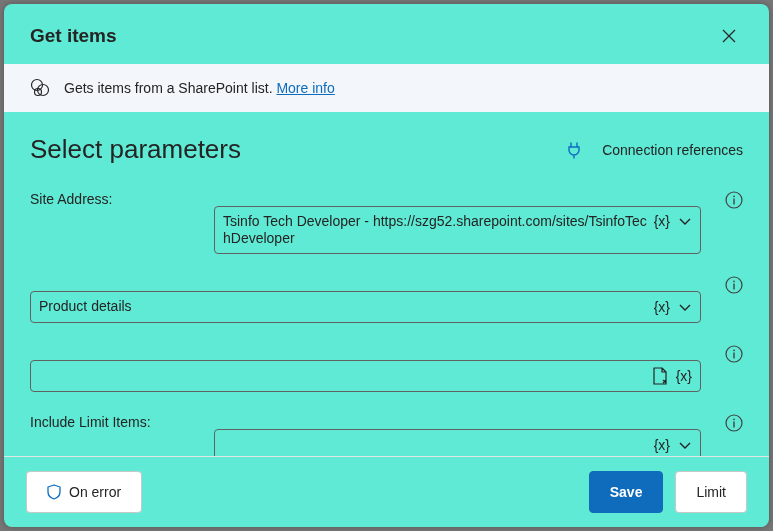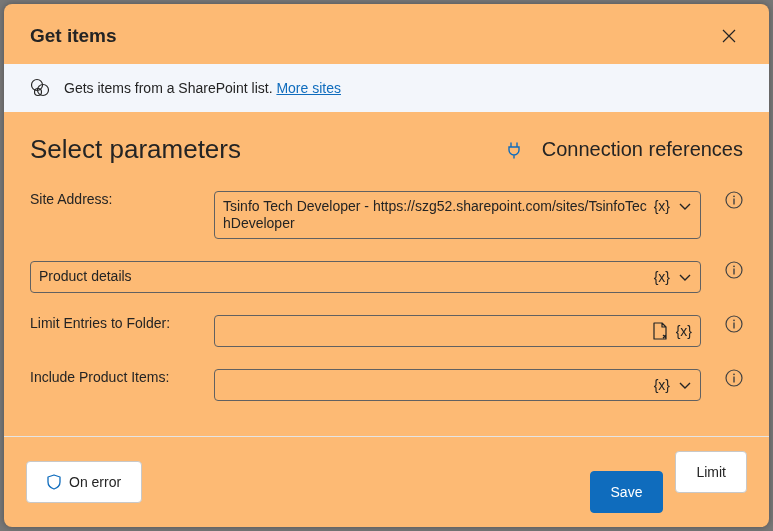--- a/index.html
+++ b/index.html
@@ -1,38 +1,38 @@
 <!DOCTYPE html>
 <html><head>
 <meta charset="utf-8">
 <style>
   * { box-sizing: border-box; margin: 0; padding: 0; font-family: "Segoe UI", Arial, sans-serif; }
   body { background: #777; padding: 4px; }
-  .dialog { width: 765px; height: 523px; background: #fdba74; border-radius: 8px; display: flex; flex-direction: column; overflow: hidden; box-shadow: 0 0 6px rgba(0,0,0,0.3); }
+  .dialog { width: 765px; height: 523px; background: #5eead4; border-radius: 8px; display: flex; flex-direction: column; overflow: hidden; box-shadow: 0 0 6px rgba(0,0,0,0.3); }
   .header { display: flex; align-items: center; justify-content: space-between; padding: 18px 26px 14px 26px; }
   .header h1 { font-size: 19px; font-weight: 600; color: #242424; }
   .close { width: 28px; height: 28px; display: flex; align-items: center; justify-content: center; cursor: pointer; color: #242424; }
   .info-bar { background: #f3f6fb; padding: 14px 26px; display: flex; align-items: center; gap: 14px; }
   .info-bar .desc { font-size: 14px; color: #242424; }
   .info-bar .link { color: #0f6cbd; text-decoration: underline; cursor: pointer; }
   .body { flex: 1; padding: 22px 26px 10px 26px; overflow: auto; }
   .params-head { display: flex; align-items: center; justify-content: space-between; margin-bottom: 26px; }
   .params-head h2 { font-size: 26px; font-weight: 400; color: #242424; }
-  .conn-ref { display: flex; align-items: center; gap: 20px; color: #242424; font-size: 20px; cursor: pointer; }
+  .conn-ref { display: flex; align-items: center; gap: 20px; color: #242424; font-size: 14px; cursor: pointer; }
   .row { display: flex; align-items: flex-start; gap: 24px; margin-bottom: 22px; }
   .row .label { width: 160px; font-size: 14px; color: #242424; flex-shrink: 0; }
-  .row .field { flex: 1; border: 1px solid #616161; border-radius: 4px; min-height: 32px; display: flex; align-items: center; padding: 6px 8px; position: relative; }
+  .row .field { flex: 1; border: 1px solid #616161; border-radius: 4px; min-height: 32px; display: flex; align-items: center; padding: 6px 8px; position: relative; margin-top: 15px; }
   .row .field .value { flex: 1; font-size: 14px; color: #242424; line-height: 1.2; }
   .row .field .ctrls { display: flex; align-items: center; gap: 8px; flex-shrink: 0; }
   .fx { font-size: 14px; color: #242424; font-family: "Segoe UI", sans-serif; cursor: pointer; }
   .chev, .filepick { cursor: pointer; display: flex; align-items: center; color: #242424; }
   .info-icon { width: 18px; height: 18px; color: #424242; cursor: pointer; flex-shrink: 0; }
   .footer { border-top: 1px solid #e5e5e5; padding: 14px 22px; display: flex; align-items: center; justify-content: space-between; }
   .btn { height: 42px; border-radius: 4px; border: 1px solid #c8c8c8; background: #fff; padding: 0 20px; font-size: 14px; color: #242424; cursor: pointer; display: flex; align-items: center; gap: 8px; }
-  .btn.primary { background: #0f6cbd; border-color: #0f6cbd; color: #fff; font-weight: 400; margin-top: 20px; }
+  .btn.primary { background: #0f6cbd; border-color: #0f6cbd; color: #fff; font-weight: 700; }
   .footer .right { display: flex; gap: 12px; }
   svg { display: block; }
 </style>
 </head>
 <body>
 
 <div class="dialog">
 
   <div class="header">
     <h1>Get items</h1>
@@ -47,21 +47,21 @@
     <span>
       <svg width="20" height="20" viewBox="0 0 20 20">
           <circle cx="7" cy="7" r="5.5" fill="none" stroke="#272727" stroke-width="1.2"></circle>
           <circle cx="13" cy="12" r="5.5" fill="none" stroke="#272727" stroke-width="1.2"></circle>
           <circle cx="8" cy="14" r="3.5" fill="none" stroke="#272727" stroke-width="1.2"></circle>
         </svg>
     </span>
     <span class="desc">
       <span>Gets items from a SharePoint list.</span>
       <span> </span>
-      <a class="link">More sites</a>
+      <a class="link">More info</a>
     </span>
   </div>
 
   <div class="body">
 
     <div class="params-head">
       <h2>Select parameters</h2>
       <div class="conn-ref">
         <svg width="16" height="18" viewBox="0 0 16 18">
             <path d="M5 2 v4 M11 2 v4 M3 6 h10 v3 a5 5 0 0 1 -10 0 z M8 14 v3" fill="none" stroke="#0f6cbd" stroke-width="1.4" stroke-linecap="round"></path>
@@ -107,21 +107,20 @@
       <span class="info-icon">
           <svg width="18" height="18" viewBox="0 0 18 18">
             <circle cx="9" cy="9" r="8" fill="none" stroke="currentColor" stroke-width="1.2"></circle>
             <circle cx="9" cy="5.3" r="0.9" fill="currentColor"></circle>
             <rect x="8.3" y="7.5" width="1.4" height="6" fill="currentColor"></rect>
           </svg>
         </span>
     </div>
 
     <div class="row">
-      <div class="label">Limit Entries to Folder:</div>
       <div class="field">
         <div class="value"></div>
         <div class="ctrls">
           <span class="filepick">
               <svg width="16" height="18" viewBox="0 0 16 18">
                 <path d="M2 1 h8 l4 4 v12 h-12 z M10 1 v4 h4 M11 13 l3 3 M14 13 l-3 3" fill="none" stroke="#242424" stroke-width="1.2" stroke-linejoin="round"></path>
               </svg>
             </span>
           <span class="fx">{x}</span>
         </div>
@@ -129,21 +128,21 @@
       <span class="info-icon">
           <svg width="18" height="18" viewBox="0 0 18 18">
             <circle cx="9" cy="9" r="8" fill="none" stroke="currentColor" stroke-width="1.2"></circle>
             <circle cx="9" cy="5.3" r="0.9" fill="currentColor"></circle>
             <rect x="8.3" y="7.5" width="1.4" height="6" fill="currentColor"></rect>
           </svg>
         </span>
     </div>
 
     <div class="row">
-      <div class="label">Include Product Items:</div>
+      <div class="label">Include Limit Items:</div>
       <div class="field">
         <div class="value"></div>
         <div class="ctrls">
           <span class="fx">{x}</span>
           <span class="chev">
               <svg width="14" height="14" viewBox="0 0 14 14">
                 <path d="M2 5 L7 10 L12 5" fill="none" stroke="#242424" stroke-width="1.4"></path>
               </svg>
             </span>
         </div>

